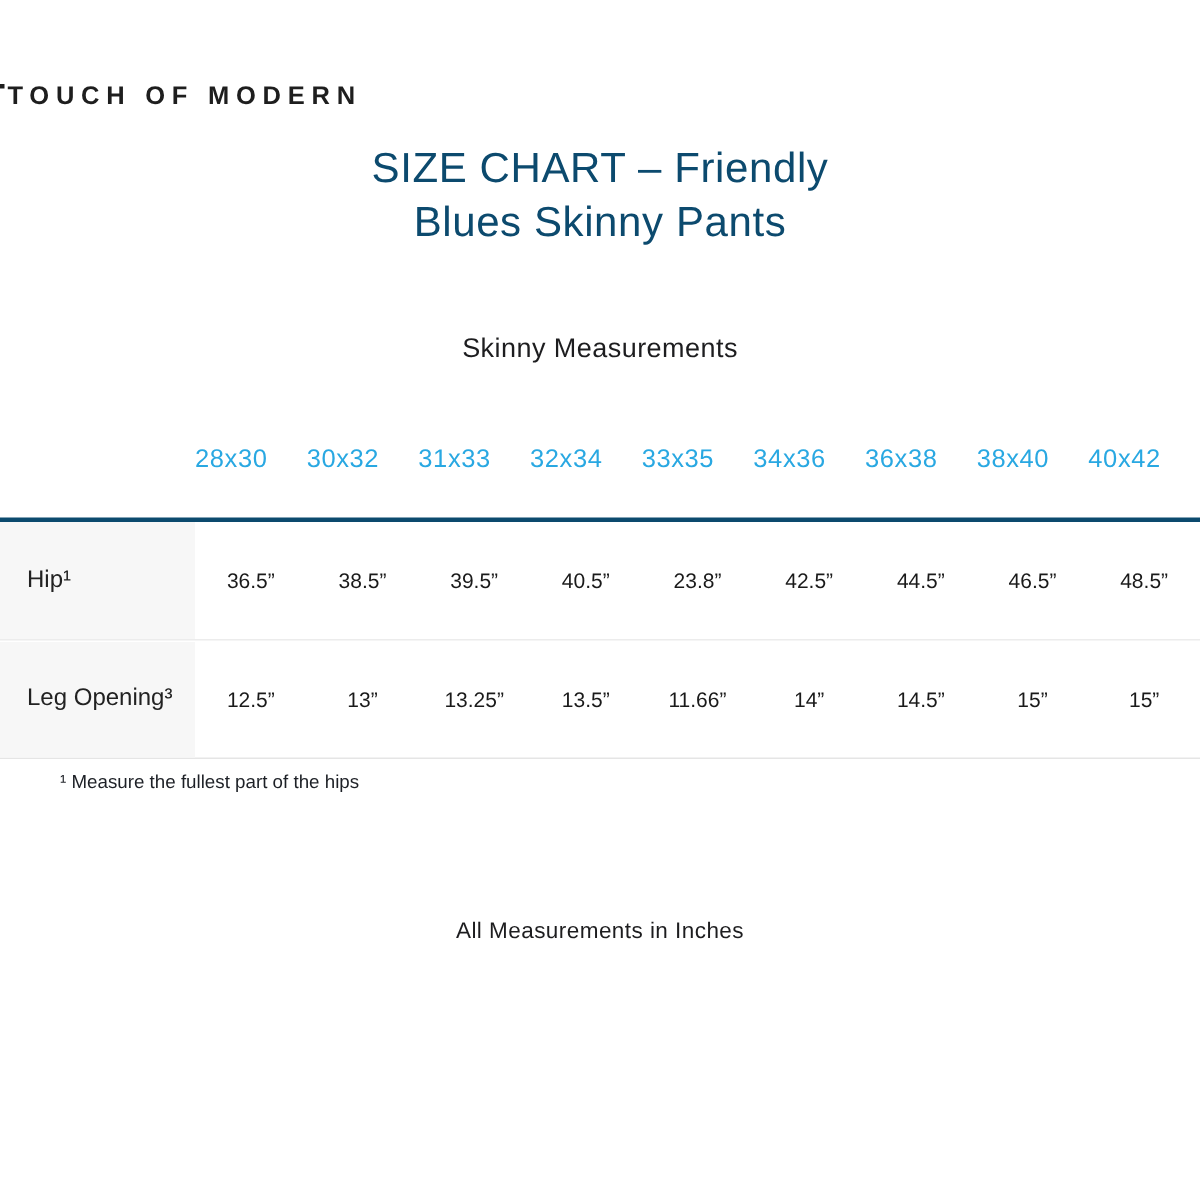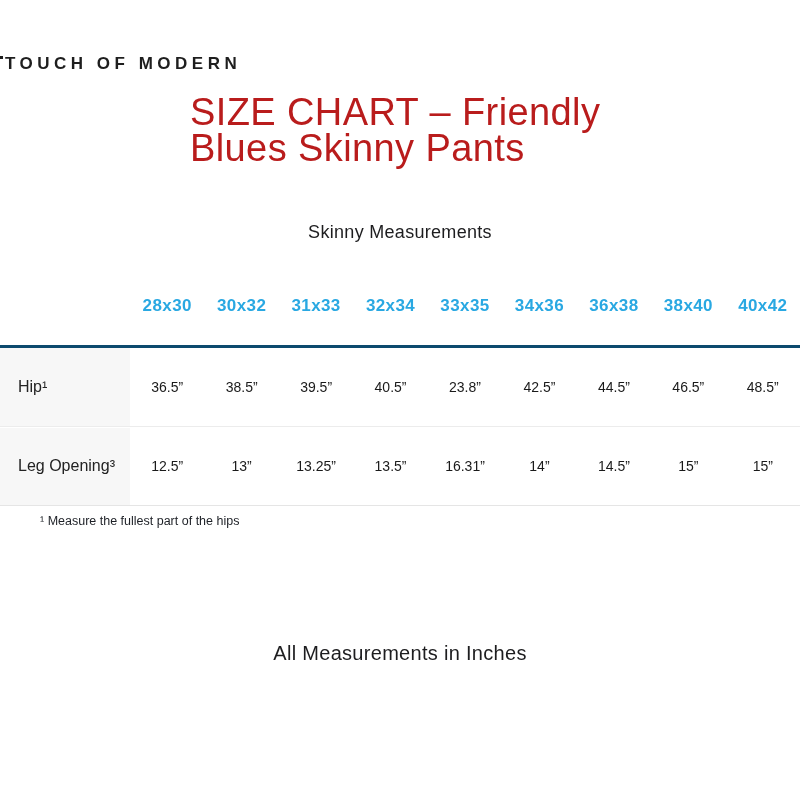--- a/index.html
+++ b/index.html
@@ -26,49 +26,49 @@
     display: inline-block;
     width: 3px; height: 3px;
     background: #1e1e1e;
     vertical-align: top;
     margin: 2px 2px 0 0;
   }
 
   .title {
     margin: 20px auto 0;
     width: 420px;
-    font-size: 38px;
+    text-align: center;
+    font-size: 28px;
     line-height: 36px;
     font-weight: 500;
     letter-spacing: 0.4px;
-    color: #b91c1c;
+    color: #0c4a6e;
   }
 
   .subtitle {
     margin-top: 56px;
     text-align: center;
     font-size: 18px;
     font-weight: 400;
     letter-spacing: 0.3px;
   }
 
   .size-table { margin-top: 52px; width: 800px; }
 
   .grid-row {
     display: grid;
     grid-template-columns: 130px repeat(9, 1fr);
     align-items: center;
   }
 
   .header-row { height: 22px; margin-bottom: 28px; }
   .col-header {
-    text-align: center;
     color: #29a8e2;
     font-size: 17px;
-    font-weight: 700;
+    font-weight: 400;
     letter-spacing: 0.4px;
   }
 
   .table-body {
     border-top: 3px solid #0c4a6e;
     border-bottom: 1px solid #e5e5e5;
   }
   .t-row { height: 78px; }
   .t-row + .t-row { border-top: 1px solid #ececec; }
 
@@ -92,23 +92,23 @@
   }
 
   .footnotes {
     margin: 8px 0 0 40px;
     font-size: 12.5px;
     line-height: 15.5px;
     color: #1d2026;
   }
 
   .bottom-note {
-    margin-top: 112px;
+    margin-top: 82px;
     text-align: center;
-    font-size: 20px;
+    font-size: 15px;
     font-weight: 400;
     letter-spacing: 0.3px;
   }
 </style>
 </head>
 <body>
 
 <div class="page">
 
   <div class="logo"><span class="logo-mark"></span><span>TOUCH OF MODERN</span></div>
@@ -150,21 +150,21 @@
         <div class="value-cell">48.5”</div>
       </div>
 
 
       <div class="grid-row t-row">
         <div class="row-label-cell">Leg Opening³</div>
         <div class="value-cell">12.5”</div>
         <div class="value-cell">13”</div>
         <div class="value-cell">13.25”</div>
         <div class="value-cell">13.5”</div>
-        <div class="value-cell">16.31”</div>
+        <div class="value-cell">11.66”</div>
         <div class="value-cell">14”</div>
         <div class="value-cell">14.5”</div>
         <div class="value-cell">15”</div>
         <div class="value-cell">15”</div>
       </div>
 
     </div>
   </div>
 
   <div class="footnotes">

